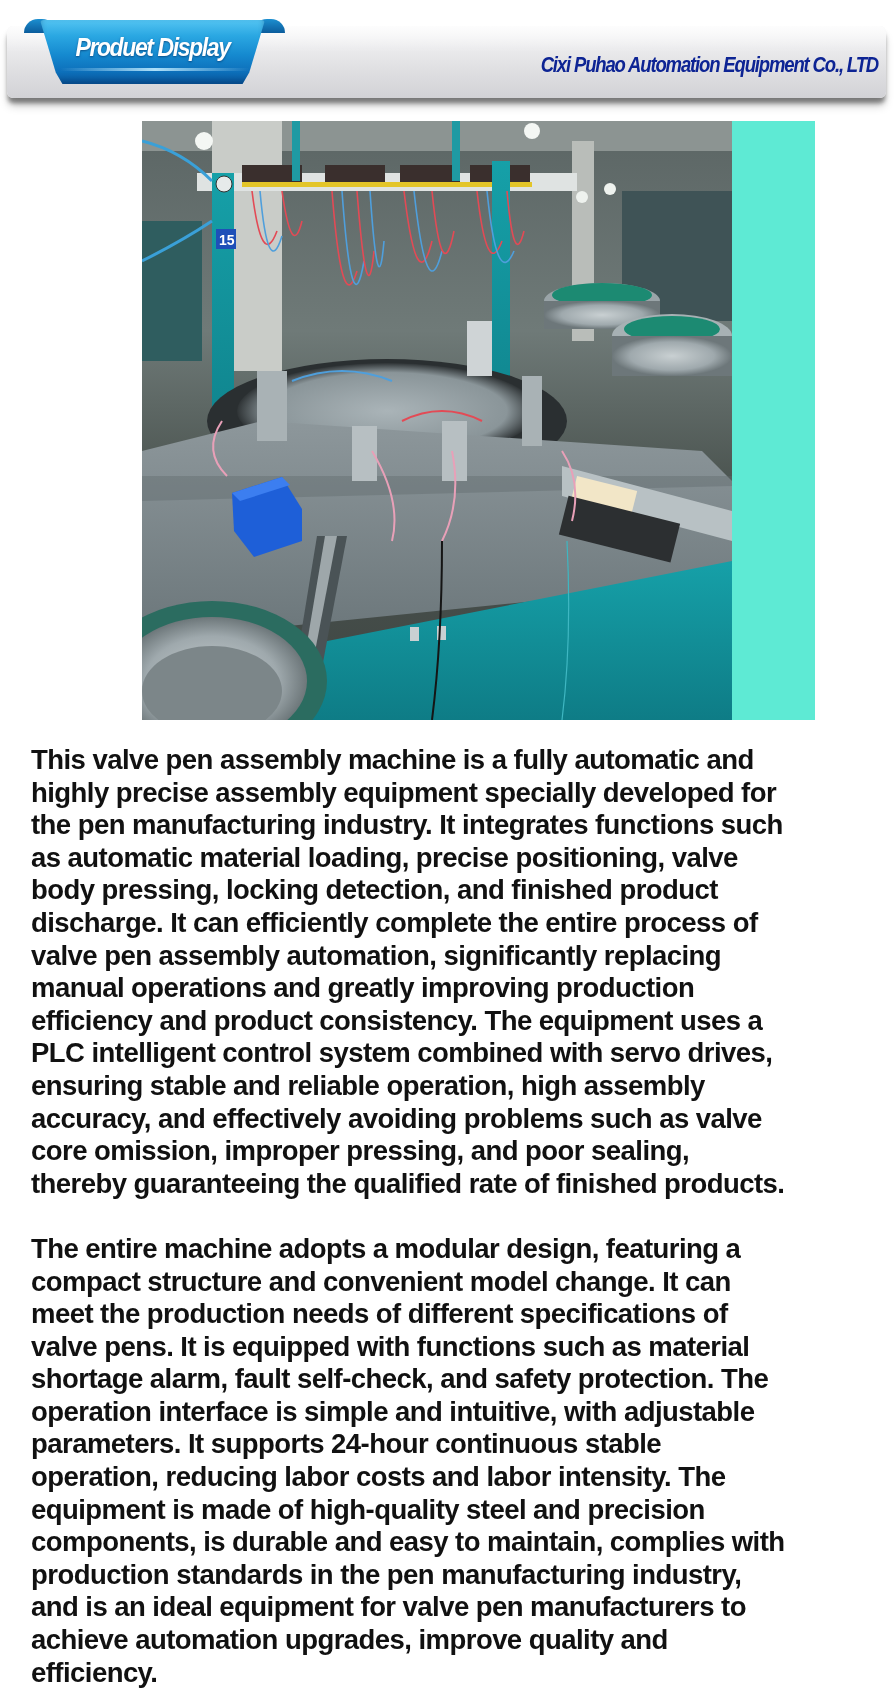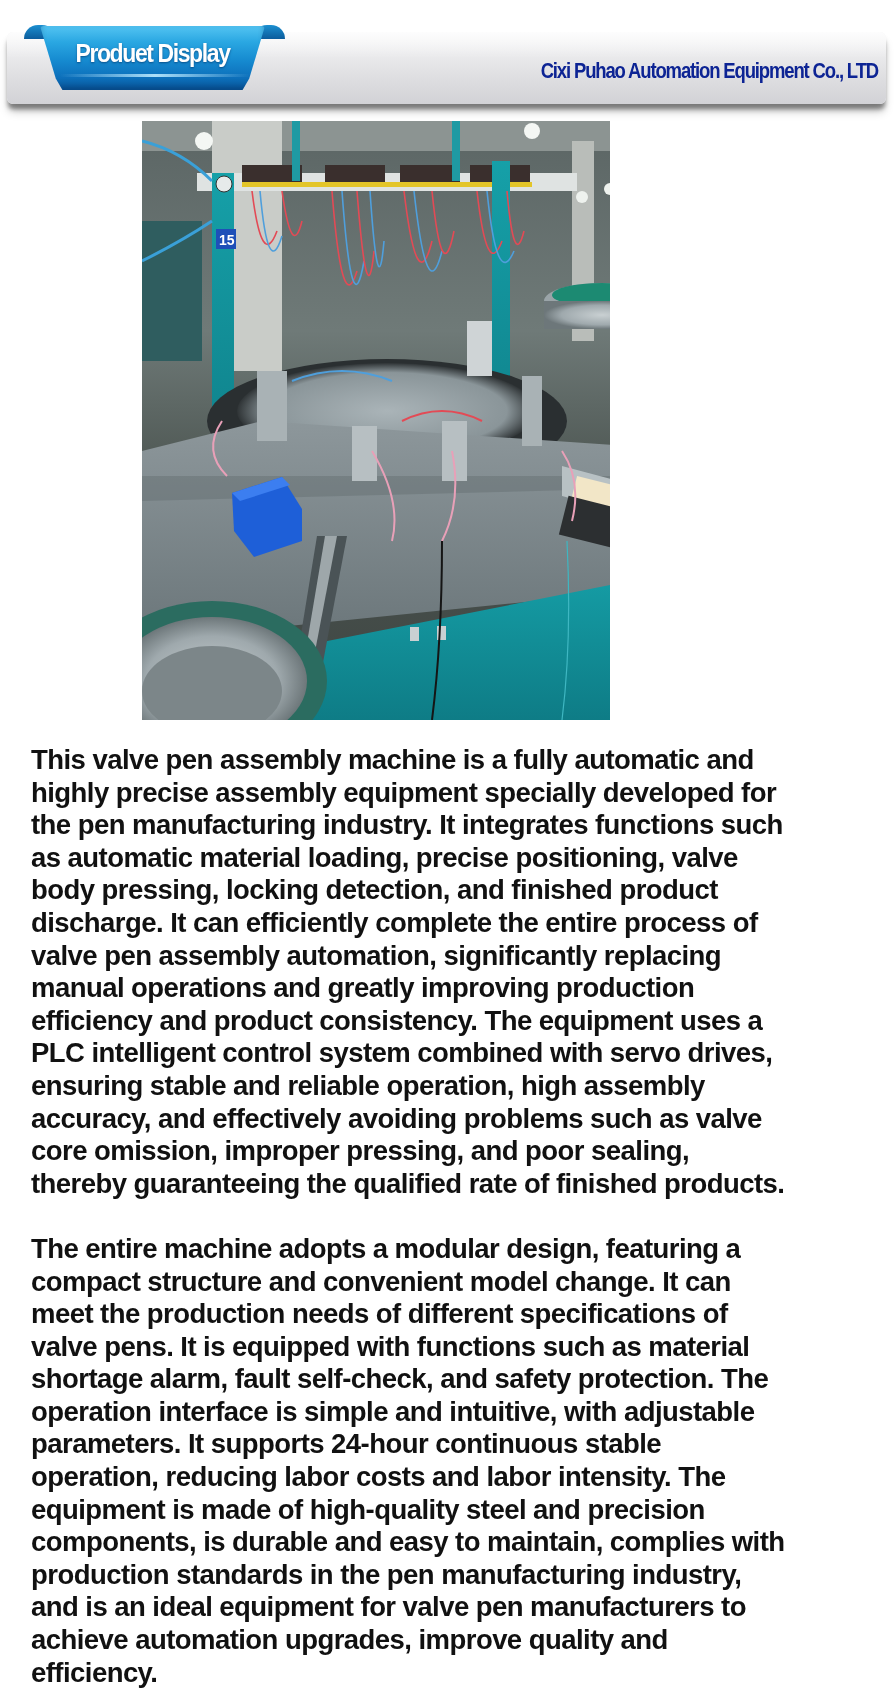--- a/index.html
+++ b/index.html
@@ -11,22 +11,22 @@
       width: 895px;
       height: 1697px;
       position: relative;
       overflow: hidden;
       font-family: "Liberation Sans", sans-serif;
     }
 
     
     .banner {
       position: absolute;
-      left: 0; top: 10px;
-      width: 895px; height: 110px;
+      left: 0; top: 4px;
+      width: 895px; height: 110px; font-style: italic;
     }
     .banner-bar {
       position: absolute;
       left: 7px; top: 22px;
       width: 879px; height: 72px;
       border-radius: 6px;
       background: linear-gradient(to bottom,
         #f2f2f3 0%, #e9e9eb 35%, #dcdcdf 70%, #d2d2d6 100%);
       box-shadow:
         0 6px 4px -1px rgba(60,60,60,0.55),
@@ -93,21 +93,21 @@
       font-size: 18.5px;
       letter-spacing: -1.15px;
       transform: scaleY(1.15);
       white-space: nowrap;
     }
 
     
     .photo {
       position: absolute;
       left: 142px; top: 121px;
-      width: 468px; height: 599px;
+      width: 673px; height: 599px;
       overflow: hidden;
       background: #5eead4;
     }
     .photo svg { display: block; }
 
     
     .description {
       position: absolute;
       left: 31px; top: 744px;
       width: 850px;

